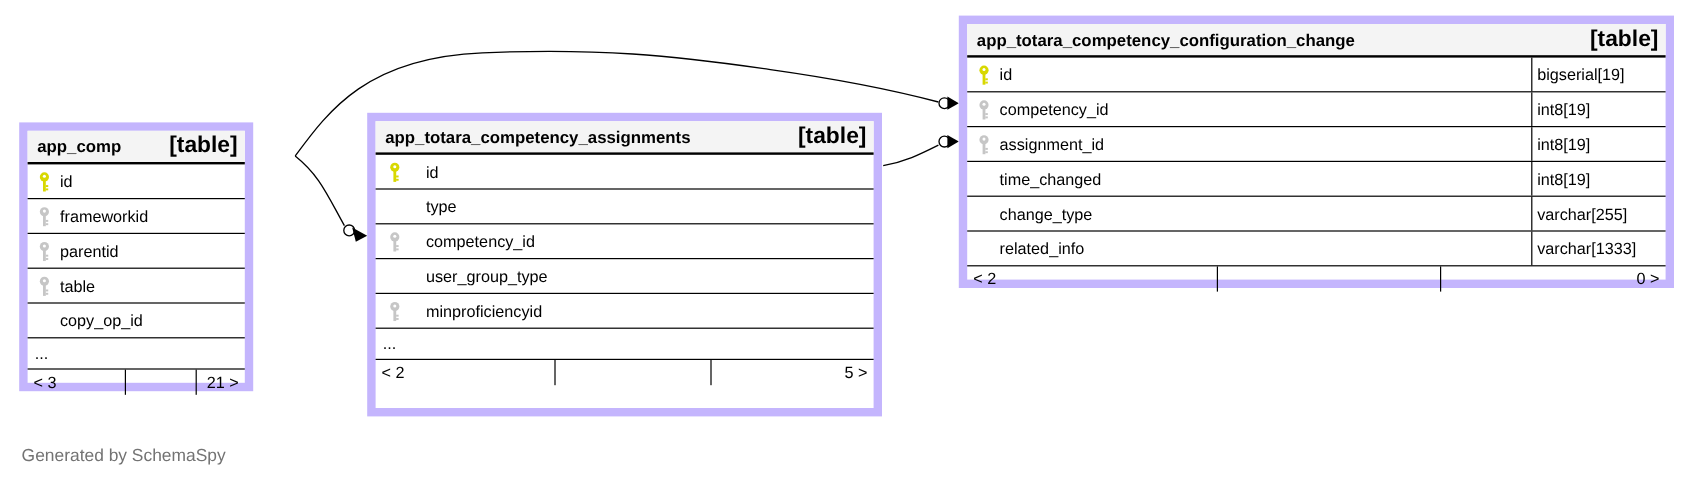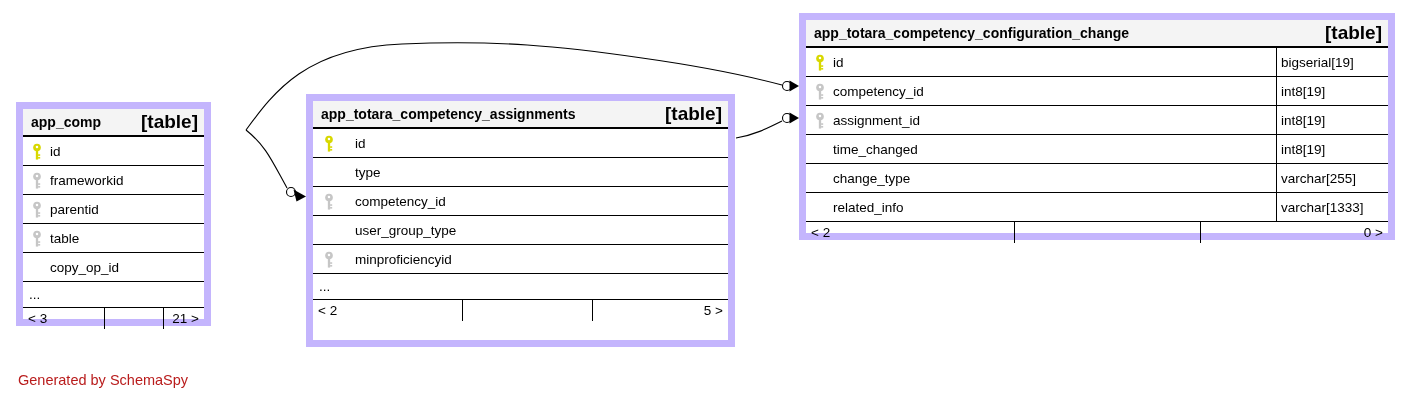--- a/index.html
+++ b/index.html
@@ -35,21 +35,21 @@
   .t3 .fc1{width:208px;} .t3 .fc2{width:186px;}
   .t1{left:16px;top:86px;width:195px;height:224px;margin-top:16px;}
   .t2{left:306px;top:94px;width:429px;height:253px;}
   .t3{left:799px;top:13px;width:596px;height:227px;}
   
   #rels{position:absolute;left:0;top:0;pointer-events:none;}
   .curve{fill:none;stroke:#000;stroke-width:1.1px;}
   .endcircle{fill:#fff;stroke:#000;stroke-width:1.1px;}
   .endarrow{fill:#000;stroke:none;}
   
-  #credit{position:absolute;left:18px;top:372px;font-size:14.5px;color:#b91c1c;white-space:nowrap;}
+  #credit{position:absolute;left:18px;top:372px;font-size:14.5px;color:#737373;white-space:nowrap;}
 </style>
 </head>
 <body>
 
 <div id="canvas">
 
   <svg id="rels" width="1413" height="403" aria-hidden="true">
     <path class="curve" d="M246,130 C274,92 306,48 402,44 C498,40 560,46 642,58 C706,67 748,76 782,85"></path>
     <path class="curve" d="M246,130 C266,146 272,161 287,188"></path>
     <path class="curve" d="M736,138 C754,135 766,129 782,121"></path>

